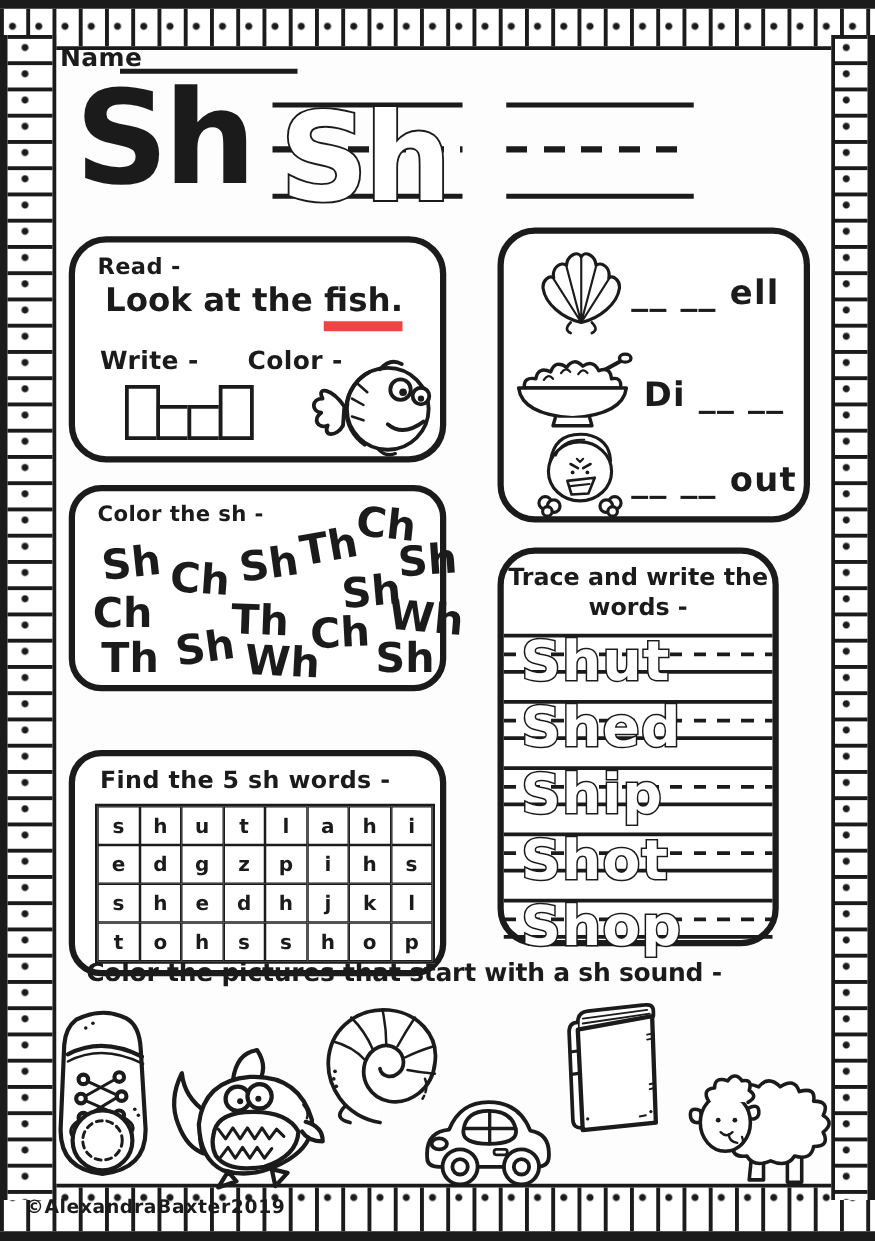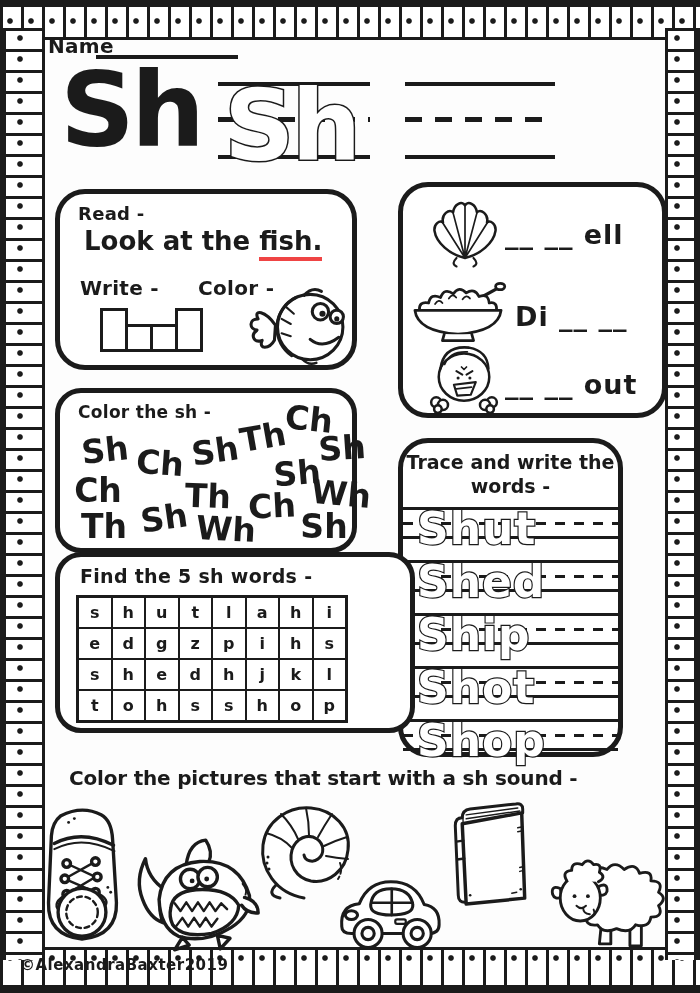--- a/index.html
+++ b/index.html
@@ -51,21 +51,21 @@
   .guide::before {
     content:""; position:absolute; left:0; right:0; top:31px; height:5px;
     background:repeating-linear-gradient(90deg,#1b1b1b 0 17px,transparent 17px 30px);
   }
   
   .name-line { position:absolute; height:4px; background:#1b1b1b; }
   
   .big-solid { position:absolute; font-size:104px; font-weight:bold; letter-spacing:-4px; line-height:1; }
   
   .sentence { font-size:26px; font-weight:bold; white-space:nowrap; }
-  .sentence .focus { border-bottom:4px solid #ef4444; padding-bottom:1px; }
+  .sentence .focus { border-bottom:8px solid #ef4444; padding-bottom:1px; }
   #letter-boxes { position:absolute; display:flex; align-items:flex-end; }
   .letter-box { box-sizing:border-box; width:28px; border:3px solid #1b1b1b; background:#fff; margin-left:-3px; }
   .letter-box:first-child { margin-left:0; }
   .letter-box.tall { height:44px; } .letter-box.short { height:28px; }
   
   .fill-text { position:absolute; font-size:27px; font-weight:bold; white-space:nowrap; letter-spacing:1px; }
   
   #scatter { position:absolute; inset:0; }
   .scatter-word { position:absolute; font-size:33px; font-weight:bold; line-height:1; white-space:nowrap; }
   
@@ -141,21 +141,21 @@
         <circle cx="74" cy="33" r="8"></circle>
           <circle cx="76" cy="35" r="3" fill="#1b1b1b" stroke="none"></circle>
         <circle cx="90" cy="38" r="6.5"></circle>
           <circle cx="90" cy="40" r="2.5" fill="#1b1b1b" stroke="none"></circle>
         <path d="M64,60 Q76,70 92,58" fill="none"></path>
         <path d="M56,79 q6,7 14,4" fill="none" stroke-width="2.5"></path>
       </g>
     </svg>
   </div>
 
-  <div class="panel" style="left:398px; top:182px; width:269px; height:236px;">
+  <div class="panel" style="left:398px; top:182px; width:250px; height:236px;">
     <svg class="art" style="left:18px; top:10px;" width="88" height="72" viewBox="0 0 100 85">
       <g fill="#ffffff" stroke="#1b1b1b" stroke-width="3" stroke-linecap="round" stroke-linejoin="round">
         <path d="M50,72 C32,68 16,54 14,40 C13,32 20,27 24,30 C22,20 31,14 36,18 C37,8 47,4 50,10 C53,4 63,8 64,18 C69,14 78,20 76,30 C80,27 87,32 86,40 C84,54 68,68 50,72 Z"></path>
         <path d="M50,72 L24,31 M50,72 L36,19 M50,72 L50,11 M50,72 L64,19 M50,72 L76,31" fill="none" stroke-width="2"></path>
         <path d="M40,72 q-7,7 0,10 M60,72 q7,7 0,10" fill="none" stroke-width="2.5"></path>
       </g>
     </svg>
     <div class="fill-text" style="left:102px; top:32px;">__ __ ell</div>
 
     <svg class="art" style="left:4px; top:94px;" width="102" height="66" viewBox="0 0 110 72">
@@ -238,21 +238,21 @@
           </svg>
         </div>
         <div class="trace-group">
           <svg class="trace-word-svg" width="170" height="60">
             <text x="2" y="46" font-family="DejaVu Sans, Liberation Sans, sans-serif" font-size="44" font-weight="bold" fill="#ffffff" stroke="#1b1b1b" stroke-width="2.4" paint-order="stroke" letter-spacing="1">Shop</text>
           </svg>
         </div>
       </div>
   </div>
 
-  <div class="panel" style="left:55px; top:552px; width:360px; height:181px; border-radius:26px;">
+  <div class="panel" style="left:55px; top:600px; width:302px; height:181px; border-radius:26px;">
     <div class="abs label-sm" style="left:20px; top:8px; font-size:19px;">Find the 5 sh words -</div>
     <div id="search-grid" style="left:16px; top:38px; width:268px;">
         <div class="search-cell">s</div>
         <div class="search-cell">h</div>
         <div class="search-cell">u</div>
         <div class="search-cell">t</div>
         <div class="search-cell">l</div>
         <div class="search-cell">a</div>
         <div class="search-cell">h</div>
         <div class="search-cell">i</div>

